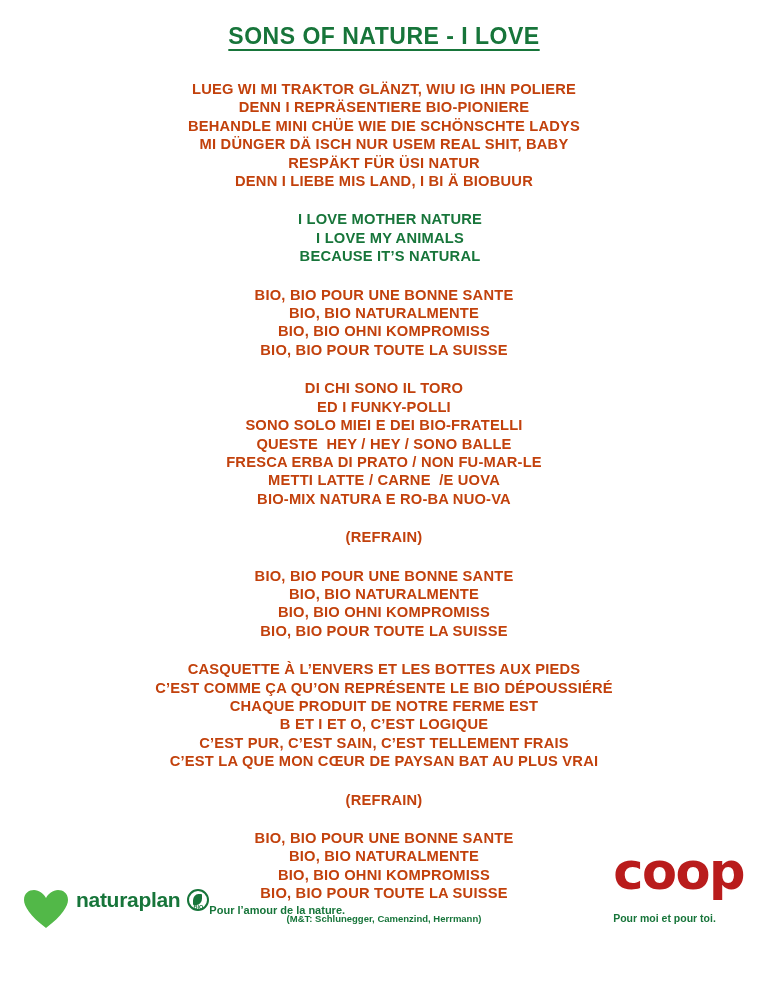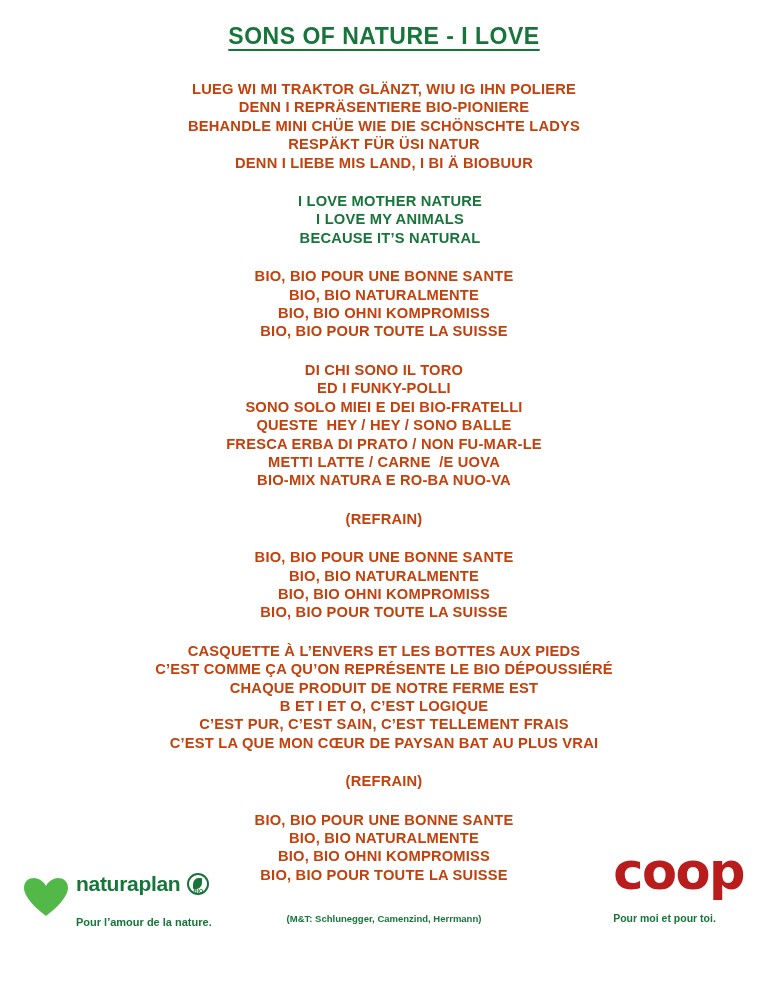--- a/index.html
+++ b/index.html
@@ -83,21 +83,21 @@
   .np-heart .h {
     position: absolute;
     left: 0; top: 4px;
     width: 44px; height: 38px;
     background: #52b848;
     -webkit-clip-path: path("M22 38 C 6 26, 0 16, 0 10 C 0 3, 5 0, 10 0 C 15 0, 20 4, 22 8 C 24 4, 29 0, 34 0 C 39 0, 44 3, 44 10 C 44 16, 38 26, 22 38 Z");
     clip-path: path("M22 38 C 6 26, 0 16, 0 10 C 0 3, 5 0, 10 0 C 15 0, 20 4, 22 8 C 24 4, 29 0, 34 0 C 39 0, 44 3, 44 10 C 44 16, 38 26, 22 38 Z");
   }
   .np-text {
     display: flex;
-    flex-direction: column;
+    flex-direction: row;
   }
   .np-row {
     display: flex;
     align-items: center;
   }
   .np-word {
     font-size: 21px;
     font-weight: bold;
     color: #17753a;
     letter-spacing: -0.3px;
@@ -176,20 +176,21 @@
 <div class="page">
 
   <h1 class="title">SONS OF NATURE - I LOVE</h1>
 
   <div class="lyrics">
 
     <div class="stanza">
       <div class="line">LUEG WI MI TRAKTOR GLÄNZT, WIU IG IHN POLIERE</div>
       <div class="line">DENN I REPRÄSENTIERE BIO-PIONIERE</div>
       <div class="line">BEHANDLE MINI CHÜE WIE DIE SCHÖNSCHTE LADYS</div>
+      <div class="line">MI DÜNGER DÄ ISCH NUR USEM REAL SHIT, BABY</div>
       <div class="line">RESPÄKT FÜR ÜSI NATUR</div>
       <div class="line">DENN I LIEBE MIS LAND, I BI Ä BIOBUUR</div>
     </div>
 
     <div class="stanza chorus">
       <div class="line">I LOVE MOTHER NATURE</div>
       <div class="line">I LOVE MY ANIMALS</div>
       <div class="line">BECAUSE IT’S NATURAL</div>
     </div>
 

